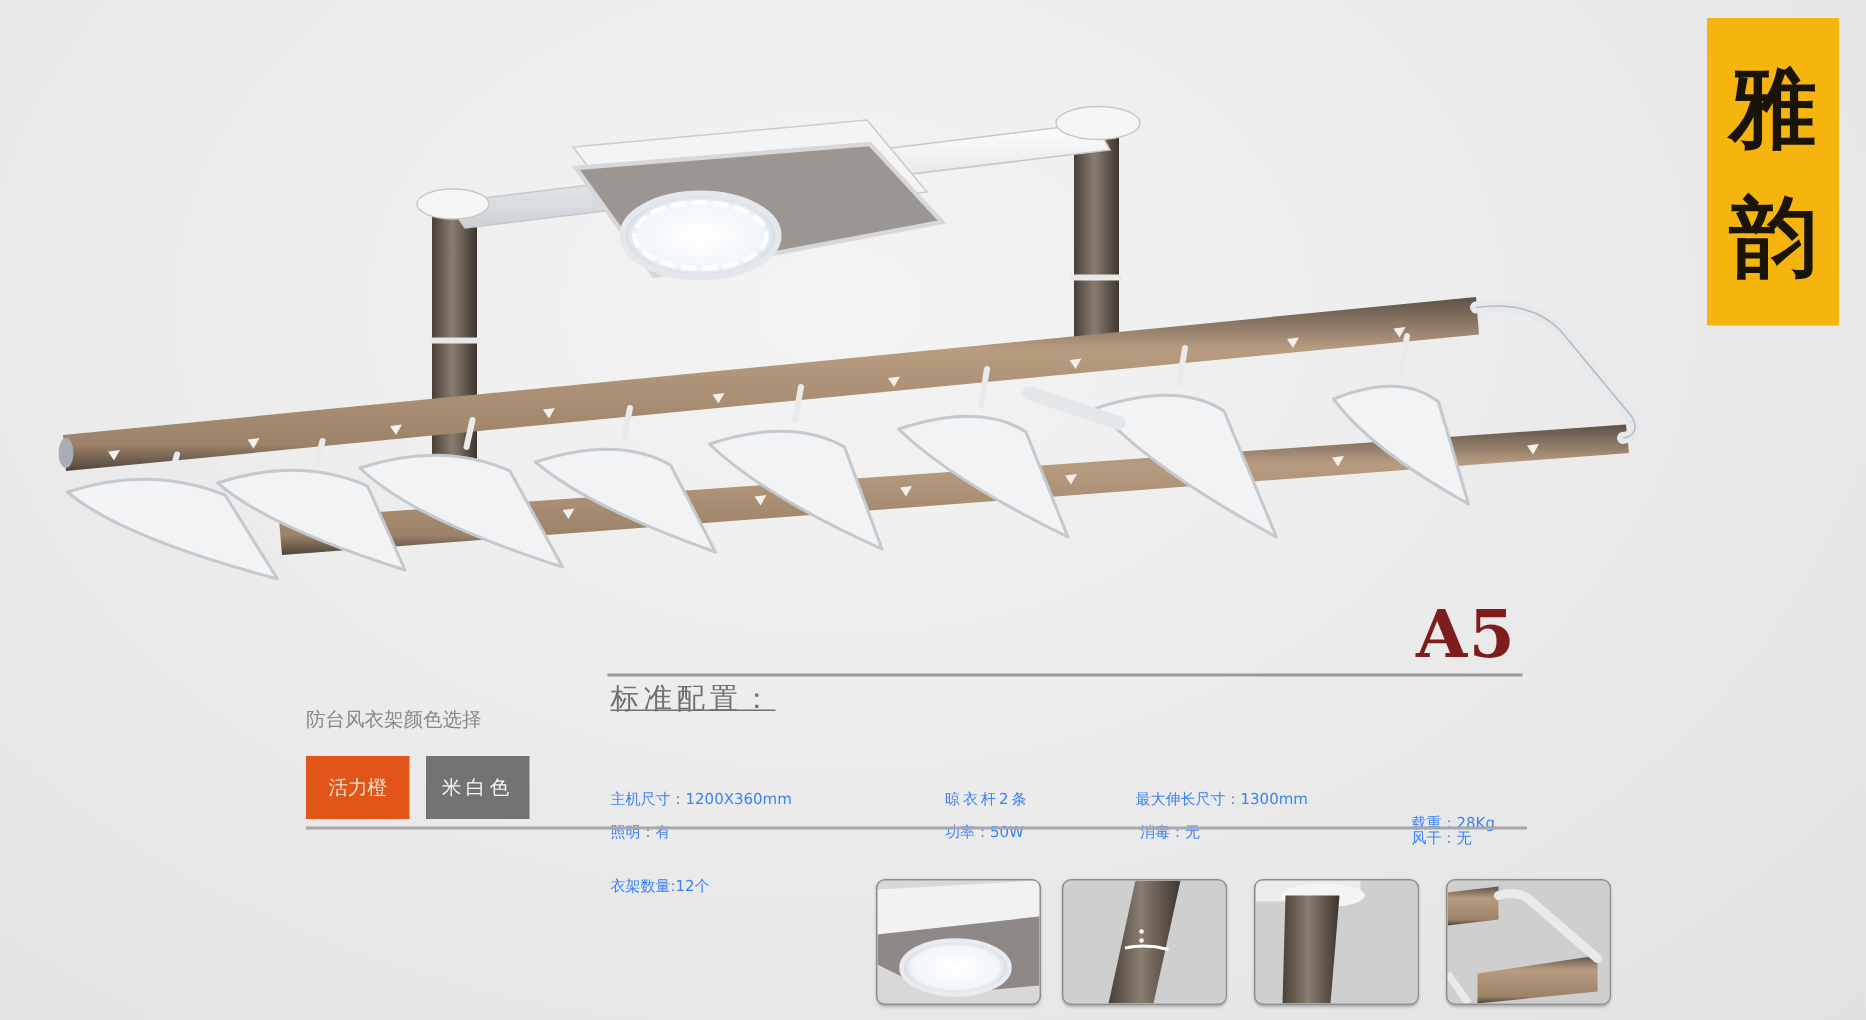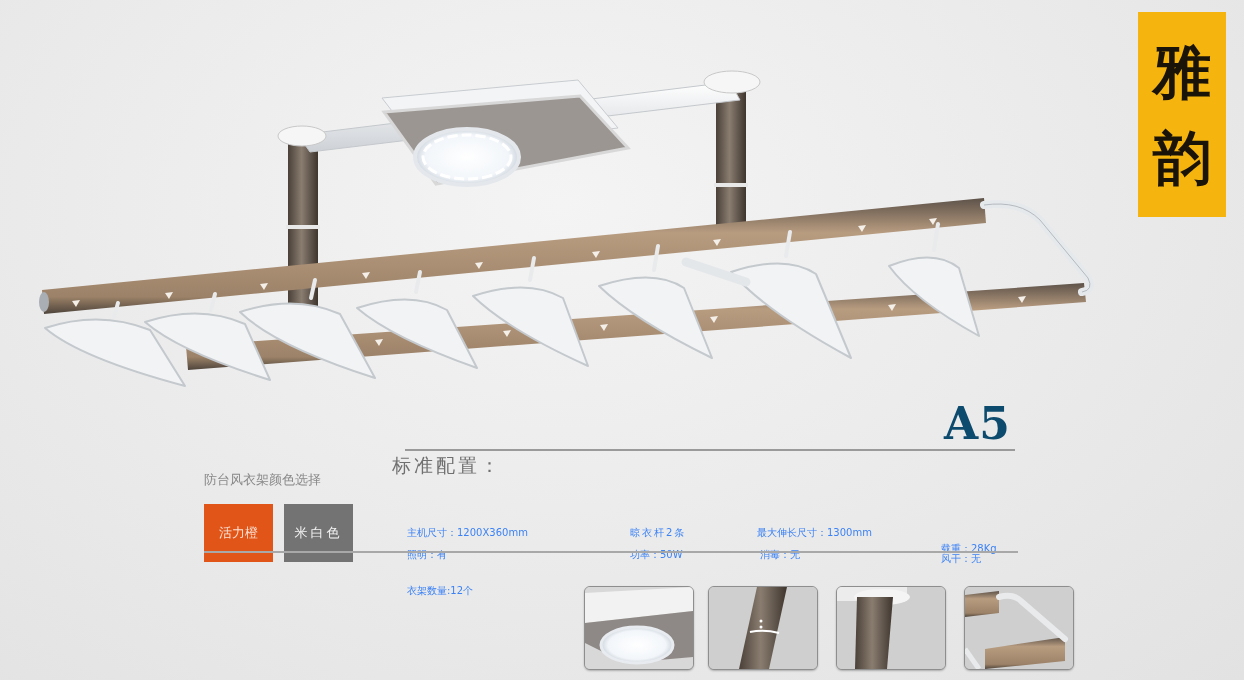--- a/index.html
+++ b/index.html
@@ -22,31 +22,31 @@
     font-weight:bold; font-size:58px; line-height:86px; color:#1a1408;
   }
 
   
   .product { left:0; top:0; width:1130px; height:400px; }
 
   
   .model {
     left:944px; top:398px;
     font-family:"DejaVu Serif","Liberation Serif",serif; font-weight:bold;
-    font-size:44px; color:#0c4a6e; letter-spacing:1px;
+    font-size:44px; color:#7f1d1d; letter-spacing:1px;
   }
   .line-top { left:405px; top:449px; width:610px; height:2px; background:#9a9a9a; }
   .line-bot { left:204px; top:551px; width:814px; height:2px; background:#a8a8a8; }
 
-  .spec-title { left:392px; top:453px; font-size:19px; color:#707070; letter-spacing:3px; }
+  .spec-title { left:407px; top:453px; font-size:19px; color:#707070; letter-spacing:3px;text-decoration:underline; }
   .spec { font-size:10px; color:#3b82f6; white-space:nowrap;margin-top:44px; }
 
   .color-label { left:204px; top:471px; font-size:13px; color:#888;text-align:center; }
   .color-btn {
-    top:504px; height:58px; display:flex; align-items:center; justify-content:center;
+    top:504px; height:42px; display:flex; align-items:center; justify-content:center;
     font-size:13px; cursor:pointer;
   }
   .color-btn.active { left:204px; width:69px; background:#e25518; color:#fbe2d6; }
   .color-btn.inactive { left:284px; width:69px; background:#737373; color:#f4f4f4; letter-spacing:3px; }
 
   
   .thumb {
     top:586px; width:108px; height:82px; border-radius:6px;
     border:1px solid #8e8e8e; overflow:hidden; background:#d2d2d2;
     box-shadow:0 1px 2px rgba(0,0,0,0.25);

